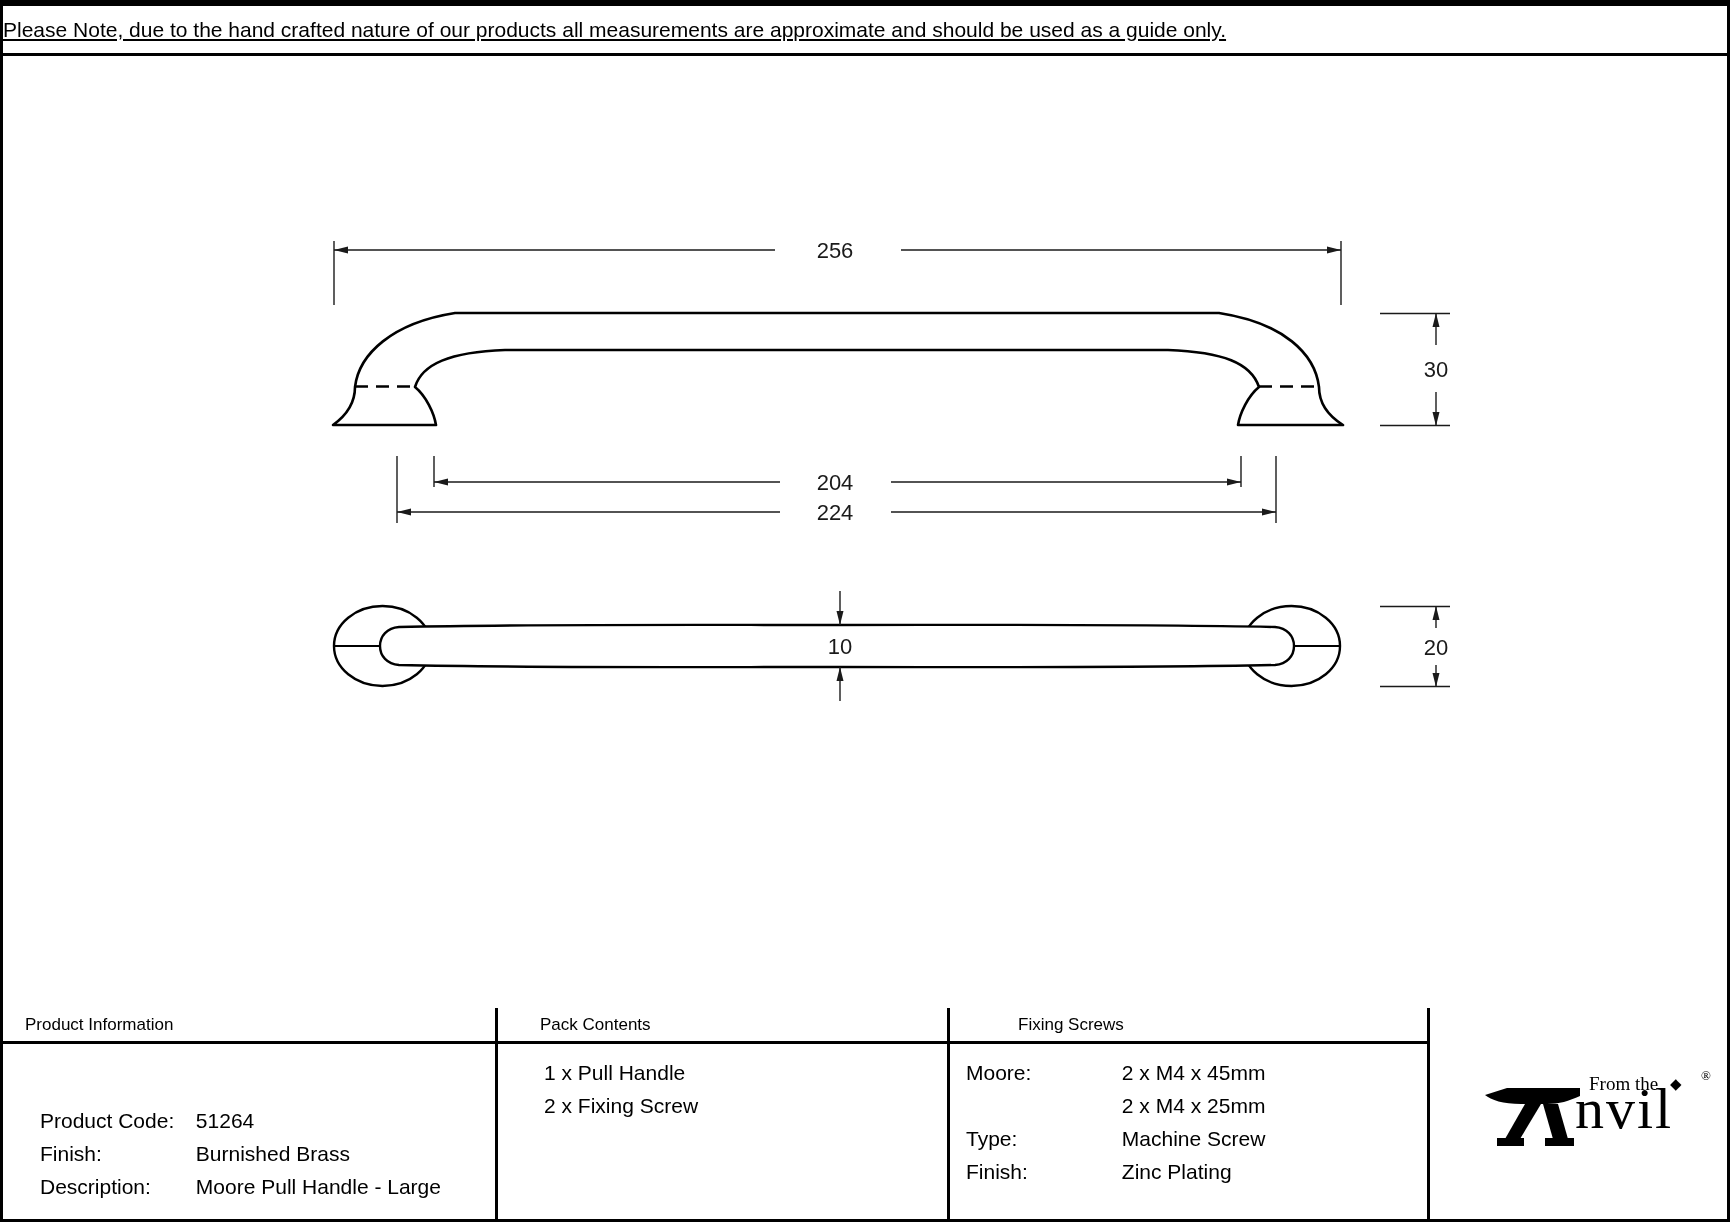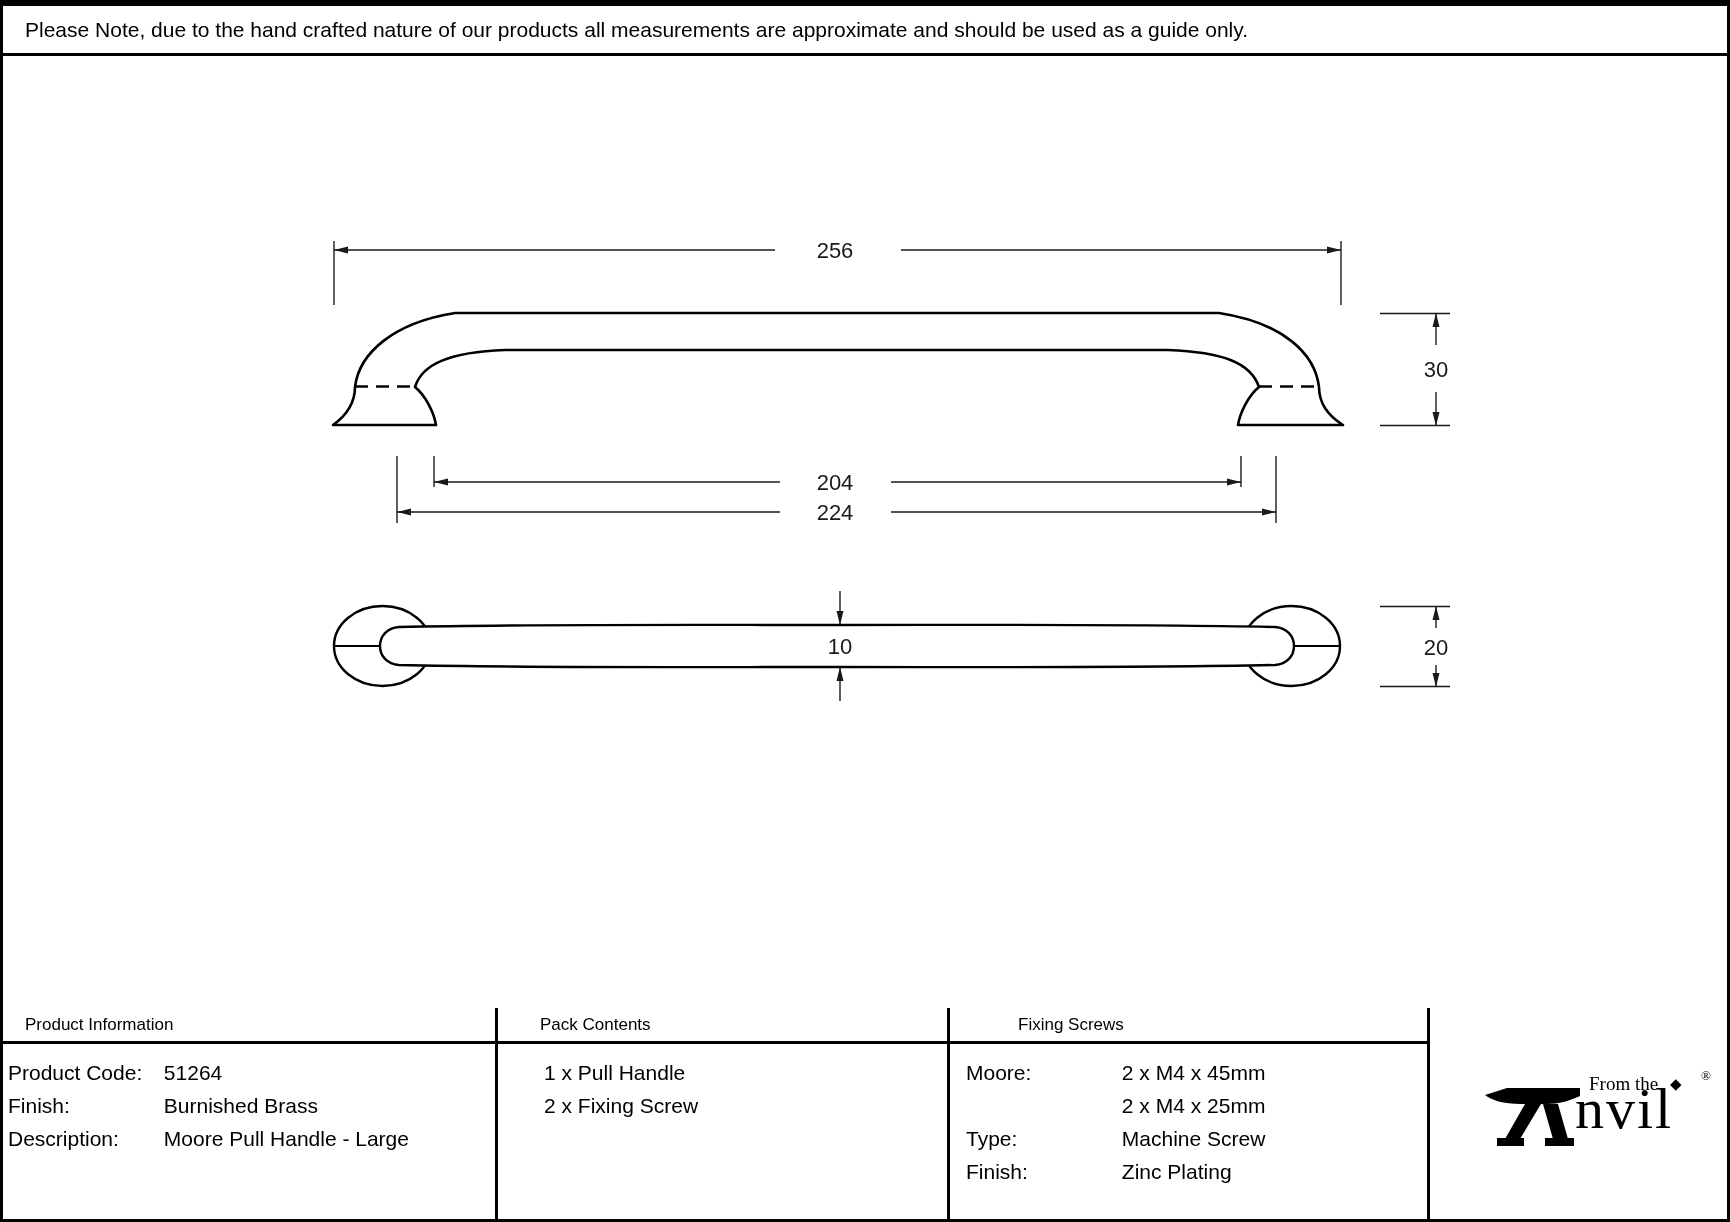--- a/index.html
+++ b/index.html
@@ -16,35 +16,35 @@
   .drawing-svg{position:absolute;left:0;top:0;}
   .dim-text{font-family:"Liberation Sans",sans-serif;font-size:22px;fill:#1a1a1a;}
   
   .note-row{
     position:absolute;left:0;top:952;width:1724px;height:53px;
     box-sizing:border-box;
     border-top:3px solid #000;border-bottom:3px solid #000;
     display:flex;align-items:center;
     font-size:21px;
   }
-  .note-row .note-text{padding-left:22px;}
+  .note-row .note-text{text-decoration:underline;}
   
   .vline{position:absolute;width:3px;background:#000;top:1005px;height:214px;}
   .vline.v1{left:492px;}
   .vline.v2{left:944px;}
   .vline.v3{left:1424px;}
   .hline-header{position:absolute;left:0;top:1038px;width:1427px;height:3px;background:#000;}
   .th{position:absolute;top:1006px;height:32px;line-height:32px;font-size:17px;white-space:nowrap;}
   .th.c1{left:22px;}
   .th.c2{left:537px;}
   .th.c3{left:1015px;}
   .cell{position:absolute;top:1053px;font-size:21px;white-space:nowrap;}
   .cell .row{height:33px;line-height:33px;}
   .cell .lbl{display:inline-block;width:150px;}
-  .cell.c1{left:5px;}
+  .cell.c1{left:37px;margin-top:48px;}
   .cell.c2{left:541px;}
   .cell.c3{left:963px;}
   
   .logo-cell{
     position:absolute;left:1427px;top:1005px;width:297px;height:214px;
     display:flex;align-items:center;justify-content:flex-end;
   }
   .logo{position:relative;width:240px;height:84px;}
   .logo .anvil-svg{position:absolute;left:-4px;top:12px;}
   .logo .wordmark{

